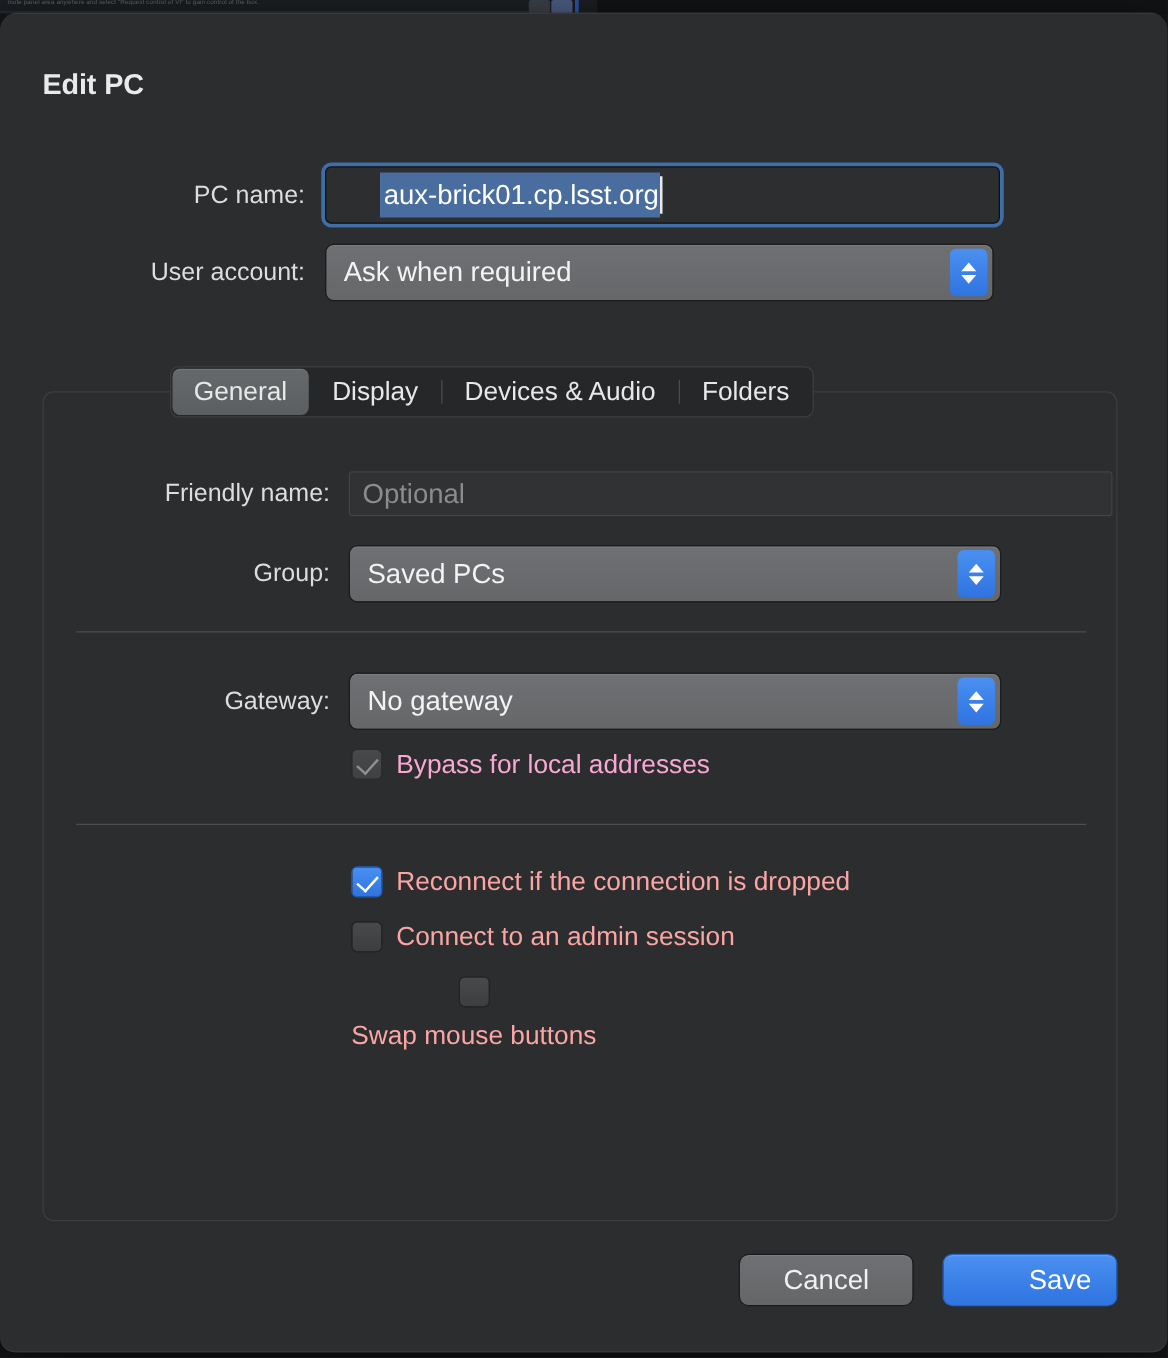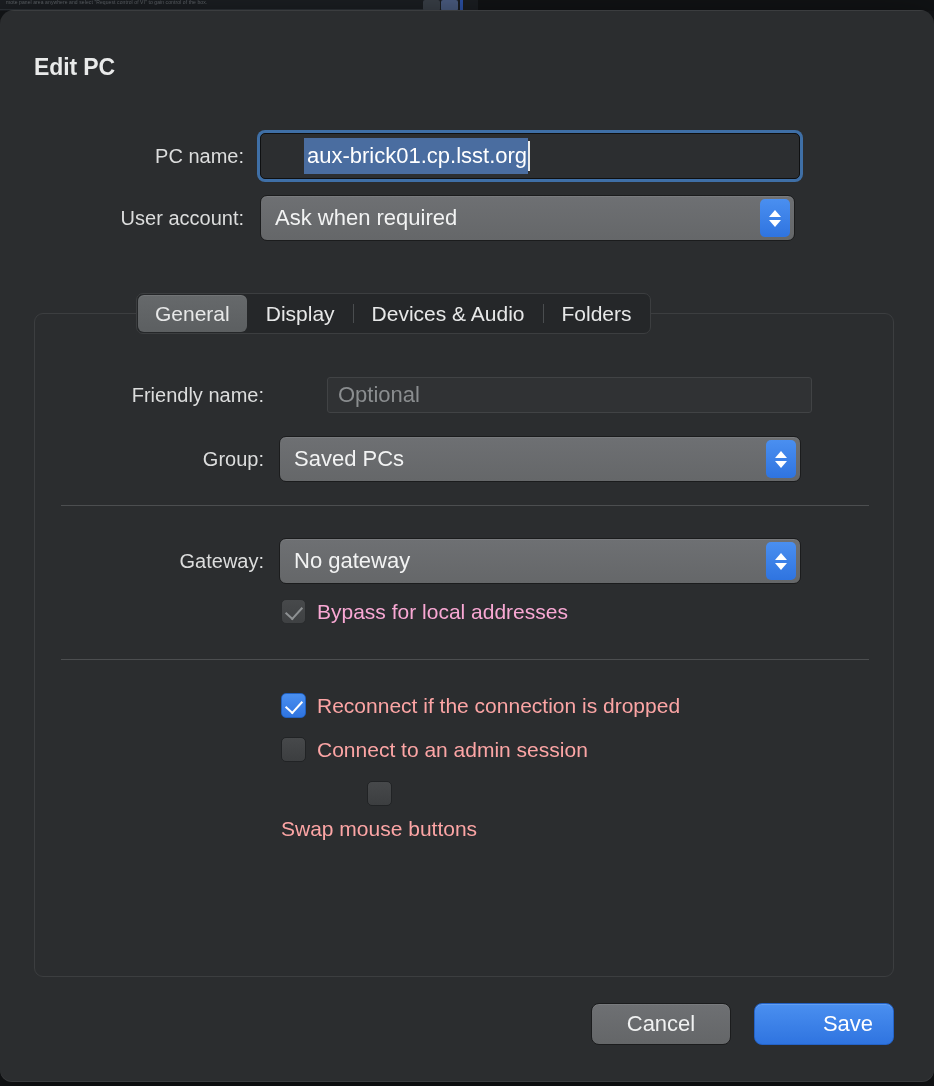--- a/index.html
+++ b/index.html
@@ -253,26 +253,26 @@
   }
   .formrow .lbl {
     width: 232px;
     text-align: right;
     padding-right: 15px;
     font-size: 20px;
     color: #dcdddd;
     box-sizing: border-box;
   }
 
-  #row-friendly { left: 12px; top: 63px; gap: 48px; }
+  #row-friendly { left: 12px; top: 63px; }
   #row-group    { left: 12px; top: 122px; }
   #row-gateway  { left: 12px; top: 224px; }
 
   .textfield {
-    width: 485px;
+    width: 611px;
     height: 36px;
     border-radius: 3px;
     background: #303234;
     border: 1px solid #414345;
     box-sizing: border-box;
     display: flex;
     align-items: center;
   }
   .textfield .ph {
     font-size: 22px;

